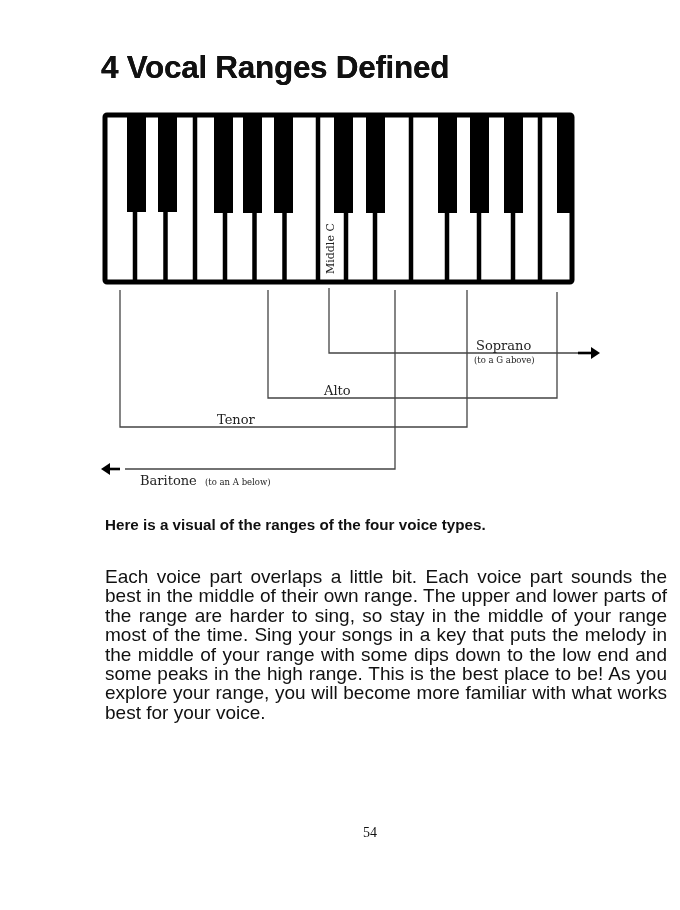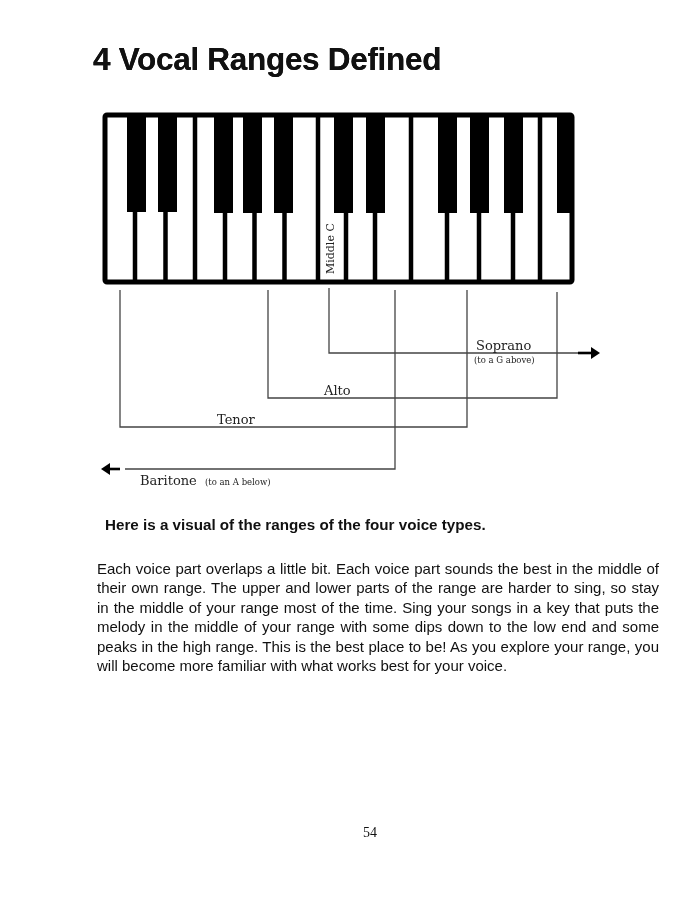--- a/index.html
+++ b/index.html
@@ -1,32 +1,32 @@
 <!DOCTYPE html>
 <html><head>
 <meta charset="utf-8">
 <style>
   html, body { margin:0; padding:0; background:#ffffff; }
   body { width:680px; height:910px; position:relative; overflow:hidden; }
   .title {
     position:absolute; left:89px; top:37px;
     font-family:"Liberation Sans", sans-serif; font-weight:bold;
-    font-size:31.5px; color:#111; letter-spacing:-0.3px; margin:4px;
+    font-size:31.5px; color:#111; letter-spacing:-0.3px; margin:12px;
     text-shadow:0 0 0.6px #111;
   }
   .diagram { position:absolute; left:0; top:0; width:680px; height:500px; }
   .caption {
     position:absolute; left:105px; top:516px; width:565px;
     font-family:"Liberation Sans", sans-serif; font-weight:bold;
     font-size:15.2px; color:#111; margin:0;
   }
   .body-text {
     position:absolute; left:89px; top:551px; width:562px;
-    font-family:"Liberation Sans", sans-serif; font-size:15px;
-    line-height:19.4px; color:#111; text-align:justify; margin:8px;
+    font-family:"Liberation Sans", sans-serif; font-size:19px;
+    line-height:19.4px; color:#111; text-align:justify; margin:16px;
   }
   .page-number {
     position:absolute; left:0; width:740px; top:825px; text-align:center;
     font-family:"Liberation Serif", serif; font-size:14px; color:#111;
   }
   .serif-label { font-family:"DejaVu Serif", serif; fill:#222; }
 </style>
 </head>
 <body>
 

